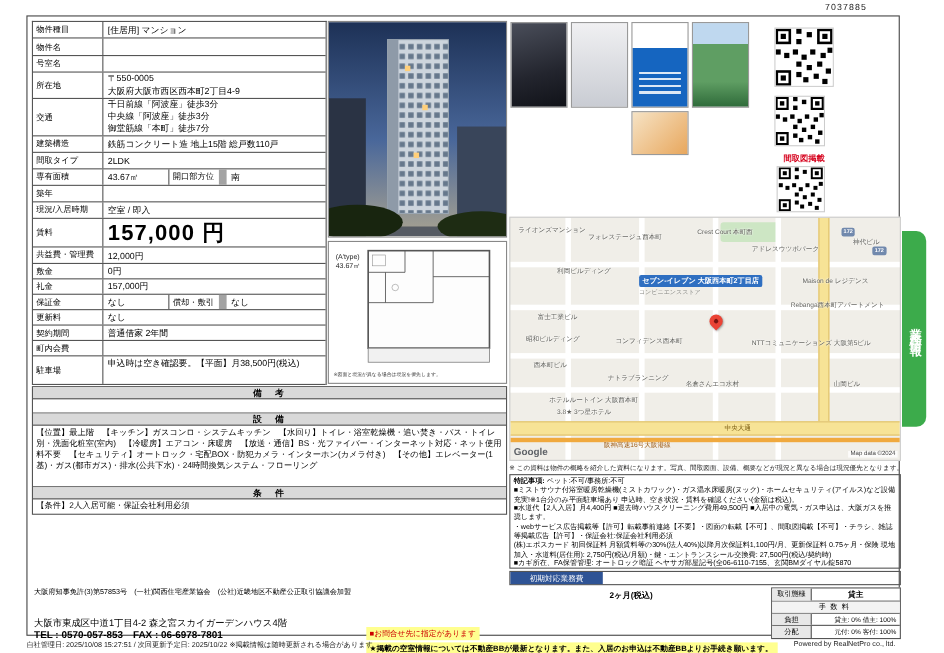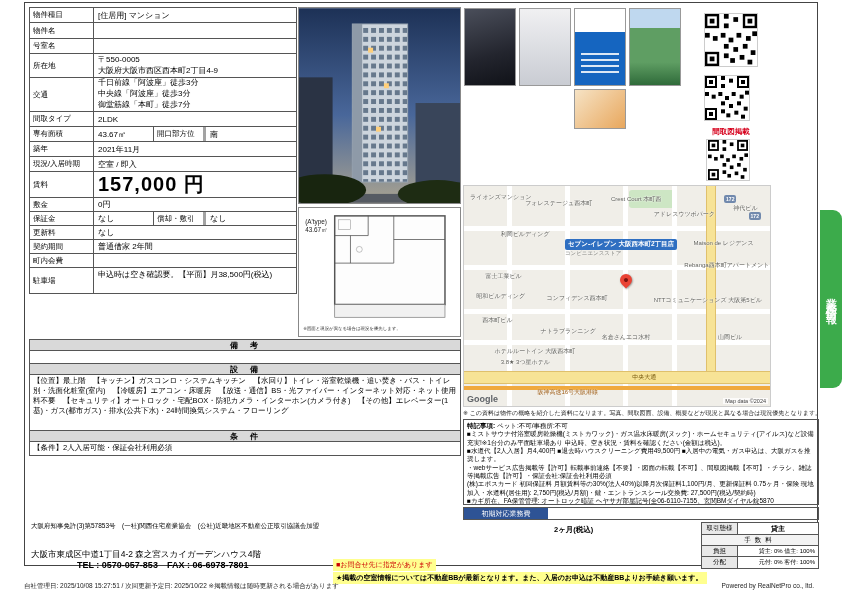--- a/index.html
+++ b/index.html
@@ -1,26 +1,26 @@
 <!DOCTYPE html>
 <html><head>
 <meta charset="utf-8">
 <style>
   * { margin:0; padding:0; box-sizing:border-box; }
   html,body { background:#fff; }
   body { font-family:"Liberation Sans","DejaVu Sans",sans-serif; color:#000; }
   .sheet { position:relative; width:858px; height:594px; background:#fff; overflow:hidden; }
   .doc-number { position:absolute; left:750px; top:2px; font-size:8px; color:#222; letter-spacing:1px; }
-  .frame { position:absolute; left:24px; top:2px; width:794px; height:564px; border:1px solid #444; background:#fff; }
+  .frame { position:absolute; left:24px; top:14px; width:794px; height:564px; border:1px solid #444; background:#fff; }
 
   
   .prop-table { position:absolute; left:4px; top:4px; width:268px; border:1px solid #555; border-bottom:none; background:#fff; }
   .prow { display:flex; border-bottom:1px solid #555; align-items:stretch; }
   .prow .lbl { width:64px; min-width:64px; border-right:1px solid #555; font-size:7.5px; display:flex; align-items:center; padding:0 3px; }
-  .prow .lbl2 { width:52px; min-width:52px; border-right:3px solid #a3a3a3; font-size:7.5px; display:flex; align-items:center; padding:0 3px; }
+  .prow .lbl2 { width:52px; min-width:52px; border-right:7px solid #a3a3a3; font-size:7.5px; display:flex; align-items:center; padding:0 3px; }
   .prow .val { flex:1; font-size:8px; display:flex; align-items:center; padding:0 4px; }
   .prow .val.mid { flex:0 0 60px; border-right:1px solid #555; }
   .prow .val.col { flex-direction:column; align-items:flex-start; justify-content:center; line-height:1.35; }
   .prow .val.wrap { display:block; padding-top:2px; line-height:1.25; }
   .prow .val.big { font-size:20px; font-weight:bold; letter-spacing:1px; }
   .prow .val.bold { font-weight:bold; font-size:9.5px; }
 
   
   .bands { position:absolute; left:4px; top:336px; width:432px; border:1px solid #555; background:#fff; }
   .band { height:11px; background:#d9d9d9; border-bottom:1px solid #555; font-size:8px; font-weight:bold;
@@ -41,21 +41,21 @@
                background:repeating-linear-gradient(#fff 0 2px,transparent 2px 6px); opacity:.85; }
   .t4 { left:604px; top:5px; background:linear-gradient(180deg,#bfd8ef 0 25%,#5f9e63 25% 70%,#2f6b3a 100%); }
   .t5 { left:549px; top:86px; height:40px; background:linear-gradient(135deg,#f6e3c5,#e8a75d); }
   .qr { position:absolute; background:#fff; border:1px solid #ccc; }
   .qr1 { left:679px; top:10px; width:54px; height:54px; }
   .qr2 { left:679px; top:72px; width:46px; height:46px; }
   .qr3 { left:681px; top:136px; width:44px; height:42px; }
   .qr-logo { position:absolute; left:676px; top:124px; width:60px; text-align:center; font-size:7.5px; font-weight:bold; color:#d6001c; }
 
   
-  .map { position:absolute; left:438px; top:182px; width:308px; height:222px; background:#f0eee8; overflow:hidden; border:1px solid #ccc; }
+  .map { position:absolute; left:438px; top:182px; width:356px; height:222px; background:#f0eee8; overflow:hidden; border:1px solid #ccc; }
   .rh { position:absolute; left:0; right:0; height:5px; background:#fff; }
   .rv { position:absolute; top:0; bottom:0; width:5px; background:#fff; }
   .main-road-h { position:absolute; left:0; right:0; top:84%; height:13px; background:#f7e396; border-top:1px solid #dfc06c; border-bottom:1px solid #dfc06c; }
   .hwy { position:absolute; left:0; right:0; top:84%; margin-top:15px; height:4px; background:#f0a93e; }
   .main-road-v { position:absolute; top:0; height:84%; left:79%; width:10px; background:#f7e396; border-left:1px solid #dfc06c; border-right:1px solid #dfc06c; }
   .park { position:absolute; left:54%; top:2%; width:15%; height:8%; background:#cde6c4; border-radius:3px; }
   .mlabel { position:absolute; font-size:6px; color:#61615c; white-space:nowrap; text-shadow:0 0 2px #fff,0 0 2px #fff; }
   .poi-chip { position:absolute; left:33%; top:21%; }
   .poi-name { font-size:6.5px; color:#fff; font-weight:bold; background:#2f6fc1; padding:1px 3px; border-radius:2px; white-space:nowrap; display:inline-block; }
   .poi-cat { font-size:5.5px; color:#8a8a85; text-shadow:0 0 2px #fff; }
@@ -74,21 +74,21 @@
   .sn-title { font-weight:bold; }
   .sn-line { display:block; }
   .initial-fee { position:absolute; left:438px; top:504px; width:356px; height:13px; border:1px solid #555; display:flex; }
   .if-label { width:84px; background:#2e5395; color:#fff; font-size:7px; display:flex; align-items:center; justify-content:center; }
   .if-value { flex:1; font-size:7.5px; display:flex; align-items:center; padding-left:6px; font-weight:bold;margin-top:22px; }
 
   
   .company-license { position:absolute; left:6px; top:519px; font-size:6.5px; }
   .company-name { position:absolute; left:6px; top:526px; font-size:16px; font-weight:bold; letter-spacing:1px; }
   .company-address { position:absolute; left:6px; top:546px; font-size:8.5px; }
-  .company-tel { position:absolute; left:6px; top:556px; font-size:9px; font-weight:bold;margin-left:46px; }
+  .company-tel { position:absolute; left:6px; top:556px; font-size:9px; font-weight:bold; }
   .notice { position:absolute; left:308px; top:550px; width:374px; }
   .notice-line1 { display:inline-block; background:#ffff8f; color:#cc0000; font-size:7px; padding:1px 3px; }
   .notice-line2 { display:block; background:#ffff8f; color:#000; font-size:7px; font-weight:bold; padding:1px 3px; margin-top:1px; }
   .deal { position:absolute; left:676px; top:519px; width:118px; border:1px solid #555; font-size:6.5px; background:#fff; }
   .drow { display:flex; border-bottom:1px solid #555; height:11px; }
   .drow:last-child { border-bottom:none; }
   .drow.first { height:12px; }
   .dlbl { width:36px; background:#e8e8e8; border-right:1px solid #555; display:flex; align-items:center; justify-content:center; }
   .dval { flex:1; display:flex; align-items:center; justify-content:flex-end; padding:0 3px; font-size:6px; }
   .dfull { flex:1; display:flex; align-items:center; justify-content:center; background:#f3f3f3; letter-spacing:4px; }
@@ -168,44 +168,55 @@
       </div>
       <div class="prow" style="height:34px">
         <div class="lbl">交通</div>
         <div class="val col">
           <span>千日前線「阿波座」徒歩3分</span>
           <span>中央線「阿波座」徒歩3分</span>
           <span>御堂筋線「本町」徒歩7分</span>
         </div>
       </div>
       <div class="prow" style="height:15px">
+        <div class="lbl">建築構造</div>
+        <div class="val">鉄筋コンクリート造 地上15階 総戸数110戸</div>
+      </div>
+      <div class="prow" style="height:15px">
         <div class="lbl">間取タイプ</div>
         <div class="val">2LDK</div>
       </div>
       <div class="prow" style="height:15px">
         <div class="lbl">専有面積</div>
         <div class="val mid">43.67㎡</div>
         <div class="lbl2">開口部方位</div>
         <div class="val">南</div>
       </div>
       <div class="prow" style="height:15px">
         <div class="lbl">築年</div>
-        <div class="val">2021年11月</div>
       </div>
       <div class="prow" style="height:15px">
         <div class="lbl">現況/入居時期</div>
         <div class="val">空室 / 即入</div>
       </div>
       <div class="prow" style="height:26px">
         <div class="lbl">賃料</div>
         <div class="val big">157,000 円</div>
       </div>
+      <div class="prow" style="height:15px">
+        <div class="lbl">共益費・管理費</div>
+        <div class="val">12,000円</div>
+      </div>
       <div class="prow" style="height:14px">
         <div class="lbl">敷金</div>
         <div class="val">0円</div>
+      </div>
+      <div class="prow" style="height:14px">
+        <div class="lbl">礼金</div>
+        <div class="val">157,000円</div>
       </div>
       <div class="prow" style="height:14px">
         <div class="lbl">保証金</div>
         <div class="val mid">なし</div>
         <div class="lbl2">償却・敷引</div>
         <div class="val">なし</div>
       </div>
       <div class="prow" style="height:14px">
         <div class="lbl">更新料</div>
         <div class="val">なし</div>

